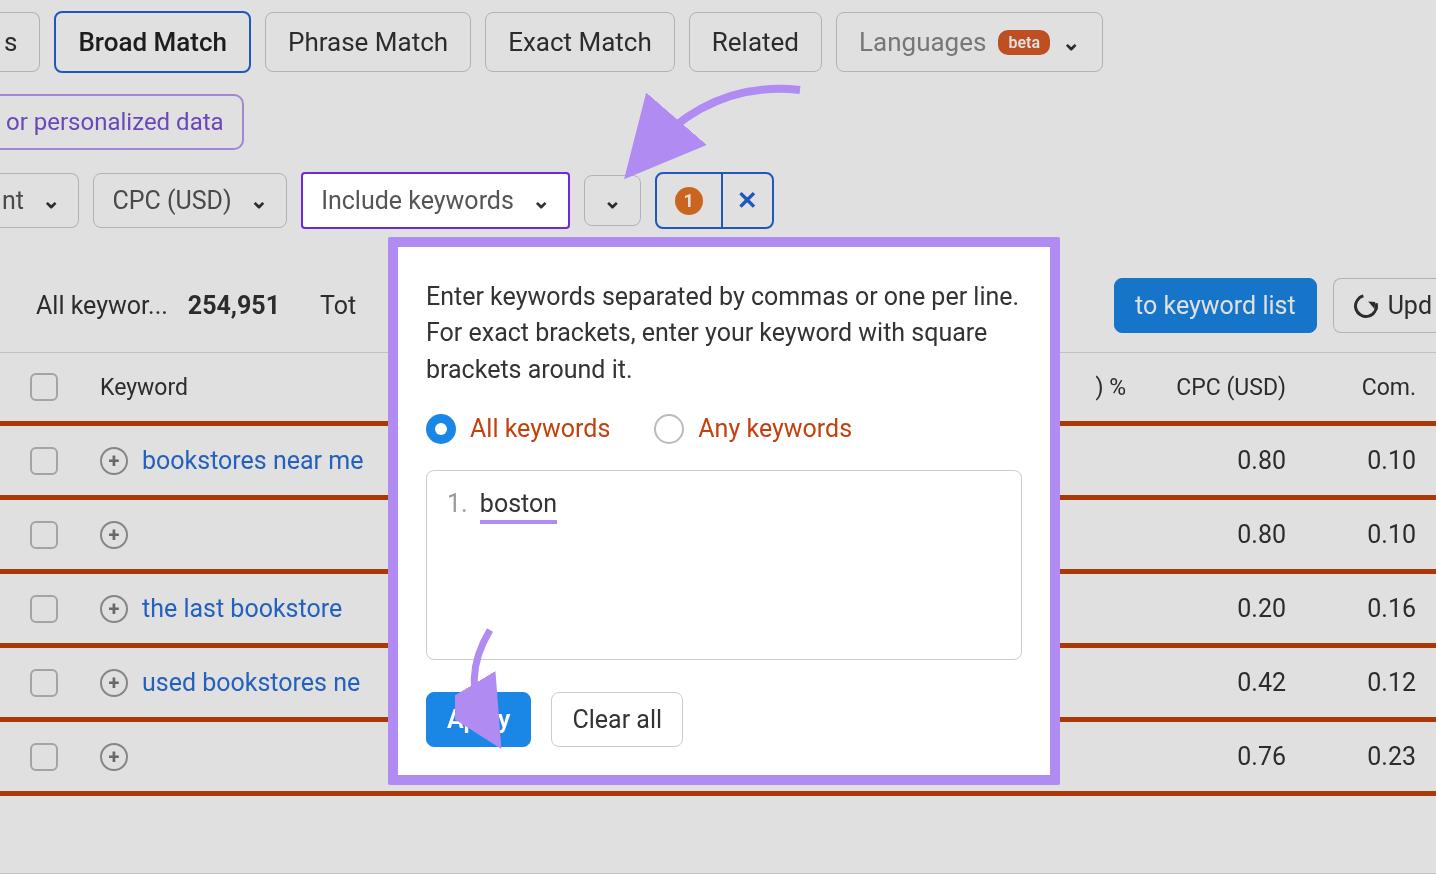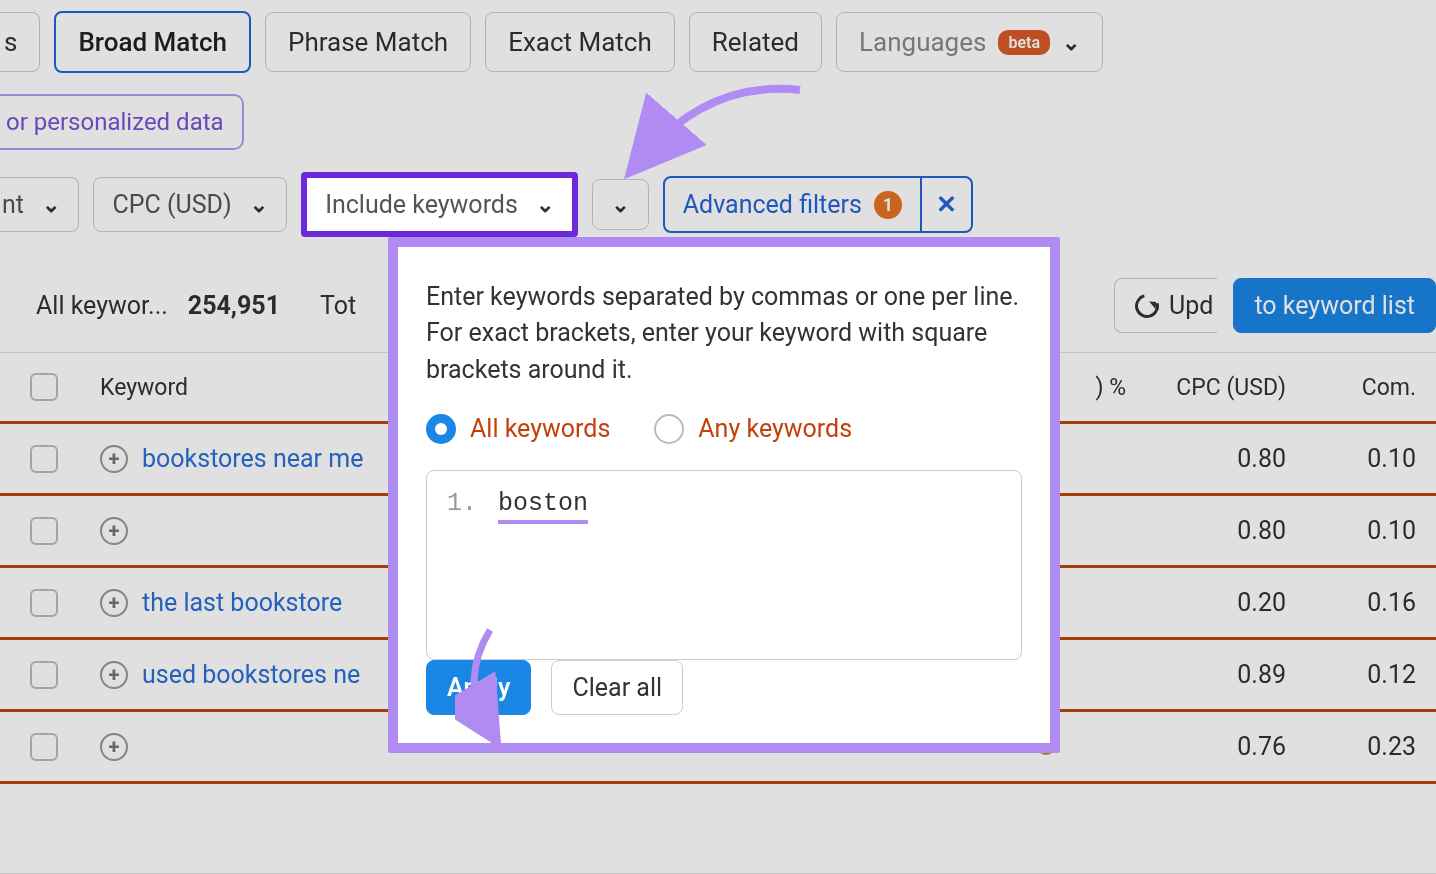--- a/index.html
+++ b/index.html
@@ -105,21 +105,21 @@
     gap: 18px;
     cursor: pointer;
   }
   .chip.partial-left {
     border-top-left-radius: 0;
     border-bottom-left-radius: 0;
     border-left: none;
     padding-left: 2px;
   }
   .chip.highlight {
-    border: 6px solid #6d28d9;
+    border: 2px solid #6d28d9;
     border-radius: 4px;
     position: relative;
     z-index: 70;
     background:#fff;
   }
   .adv-filter {
     border: 2px solid #2563d6;
     color: #2563d6;
     display: inline-flex;
     align-items: center;
@@ -182,21 +182,21 @@
     top: 352px; left:0; right:0; bottom:0;
     border:1px solid #ddd;
     border-left:none; border-right:none;
     background:#fff;
   }
   .thead, .trow {
     display:grid;
     grid-template-columns: 70px 1fr 90px 160px 130px;
     align-items:center;
     padding: 20px 20px 20px 30px;
-    border-bottom:3px solid #c2410c;
+    border-bottom:5px solid #c2410c;
   }
   .thead { font-size:23px; color:#333; }
   .thead .r { text-align:right; }
   .trow { font-size:25px; }
   .cbox {
     width:28px;height:28px;border:2px solid #bbb;border-radius:6px;
     background:#fff; cursor:pointer;
   }
   .kw-cell { display:flex; align-items:center; gap:14px; }
   .add-circle {
@@ -234,21 +234,21 @@
     display:flex;align-items:center;justify-content:center;
   }
   .radio.sel .r-out { background:#1a86e5; }
   .radio.sel .r-in { width:12px;height:12px;border-radius:50%;background:#fff;}
   .radio:not(.sel) .r-out { border:2px solid #bbb; }
   .kw-box {
     border:1px solid #ccc;border-radius:8px;
     min-height:190px;
     padding:18px 20px;
     font-size:25px;color:#333;
-    font-family:Liberation Mono, monospace;
+    margin-bottom:32px;
   }
   .kw-num { color:#999; margin-right:6px; }
   .kw-val { border-bottom:4px solid #b08bf2; padding-bottom:2px;}
   .pop-actions { display:flex; gap:20px; }
 
   
   .anno { position:absolute; z-index:90; pointer-events:none; }
 
   .refresh-icon {
     display:inline-block;width:24px;height:24px;border:3px solid #333;
@@ -290,37 +290,36 @@
   </div>
   <div class="chip highlight">
     <span>Include keywords</span>
     <span class="chev">⌄</span>
   </div>
   <div class="chip">
     <span class="chev">⌄</span>
   </div>
   <div class="adv-filter">
     <div class="af-body">
-      <span>Advanced filters</span>
       <span class="count">1</span>
     </div>
     <div class="close">✕</div>
   </div>
 </div>
 
 <div class="stats-row">
   <span>All keywor...</span>
   <span class="count">254,951</span>
   <span style="margin-left:20px">Tot</span>
   <div class="right-actions">
+    <div class="btn primary">to keyword list</div>
     <div class="btn partial-right">
       <span class="refresh-icon"></span>
       <span>Upd</span>
     </div>
-    <div class="btn primary">to keyword list</div>
   </div>
 </div>
 
 <div class="table">
   <div class="thead">
     <div>
         <div class="cbox"></div>
       </div>
     <div>Keyword</div>
     <div class="r">) %</div>
@@ -365,21 +364,21 @@
       </div>
       <div class="trow">
         <div>
           <div class="cbox"></div>
         </div>
         <div class="kw-cell">
           <div class="add-circle">+</div>
           <span class="kw-link">used bookstores ne</span>
         </div>
         <div><span class="dot" style="background:#e0c32e;display:inline-block"></span></div>
-        <div class="num">0.89</div>
+        <div class="num">0.42</div>
         <div class="num">0.12</div>
       </div>
       <div class="trow">
         <div>
           <div class="cbox"></div>
         </div>
         <div class="kw-cell">
           <div class="add-circle">+</div>
         </div>
         <div><span class="dot" style="background:#d87a23;display:inline-block"></span></div>

